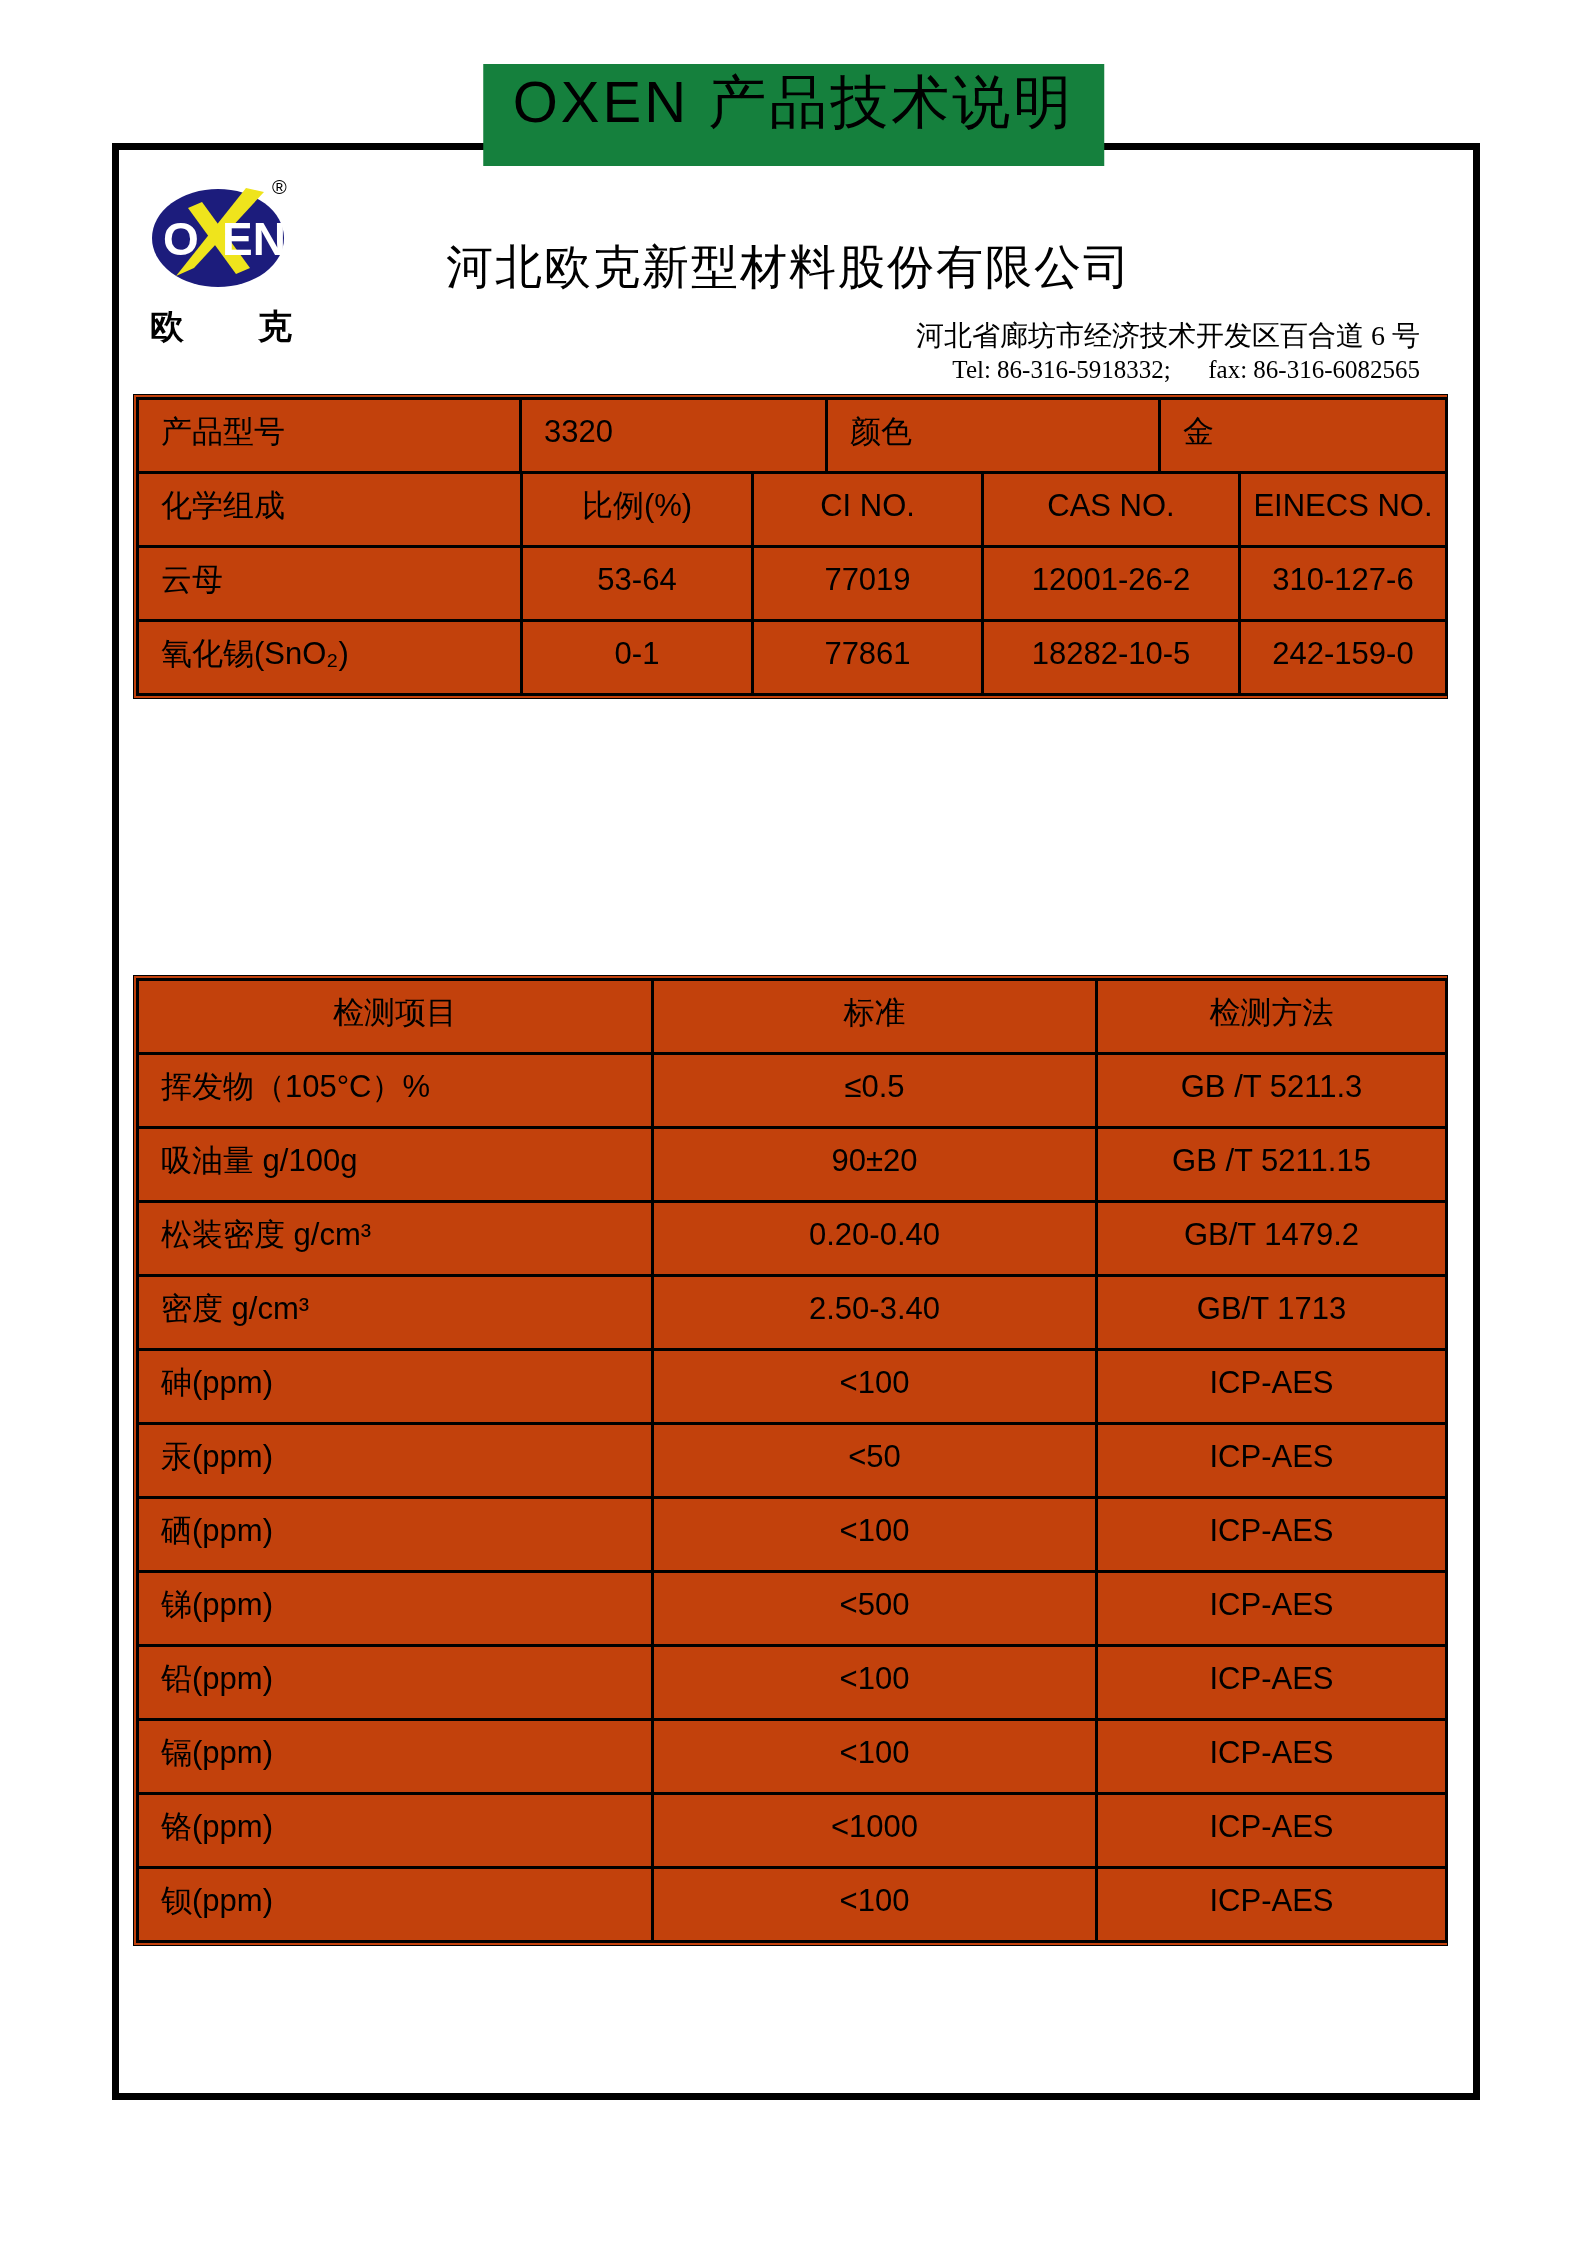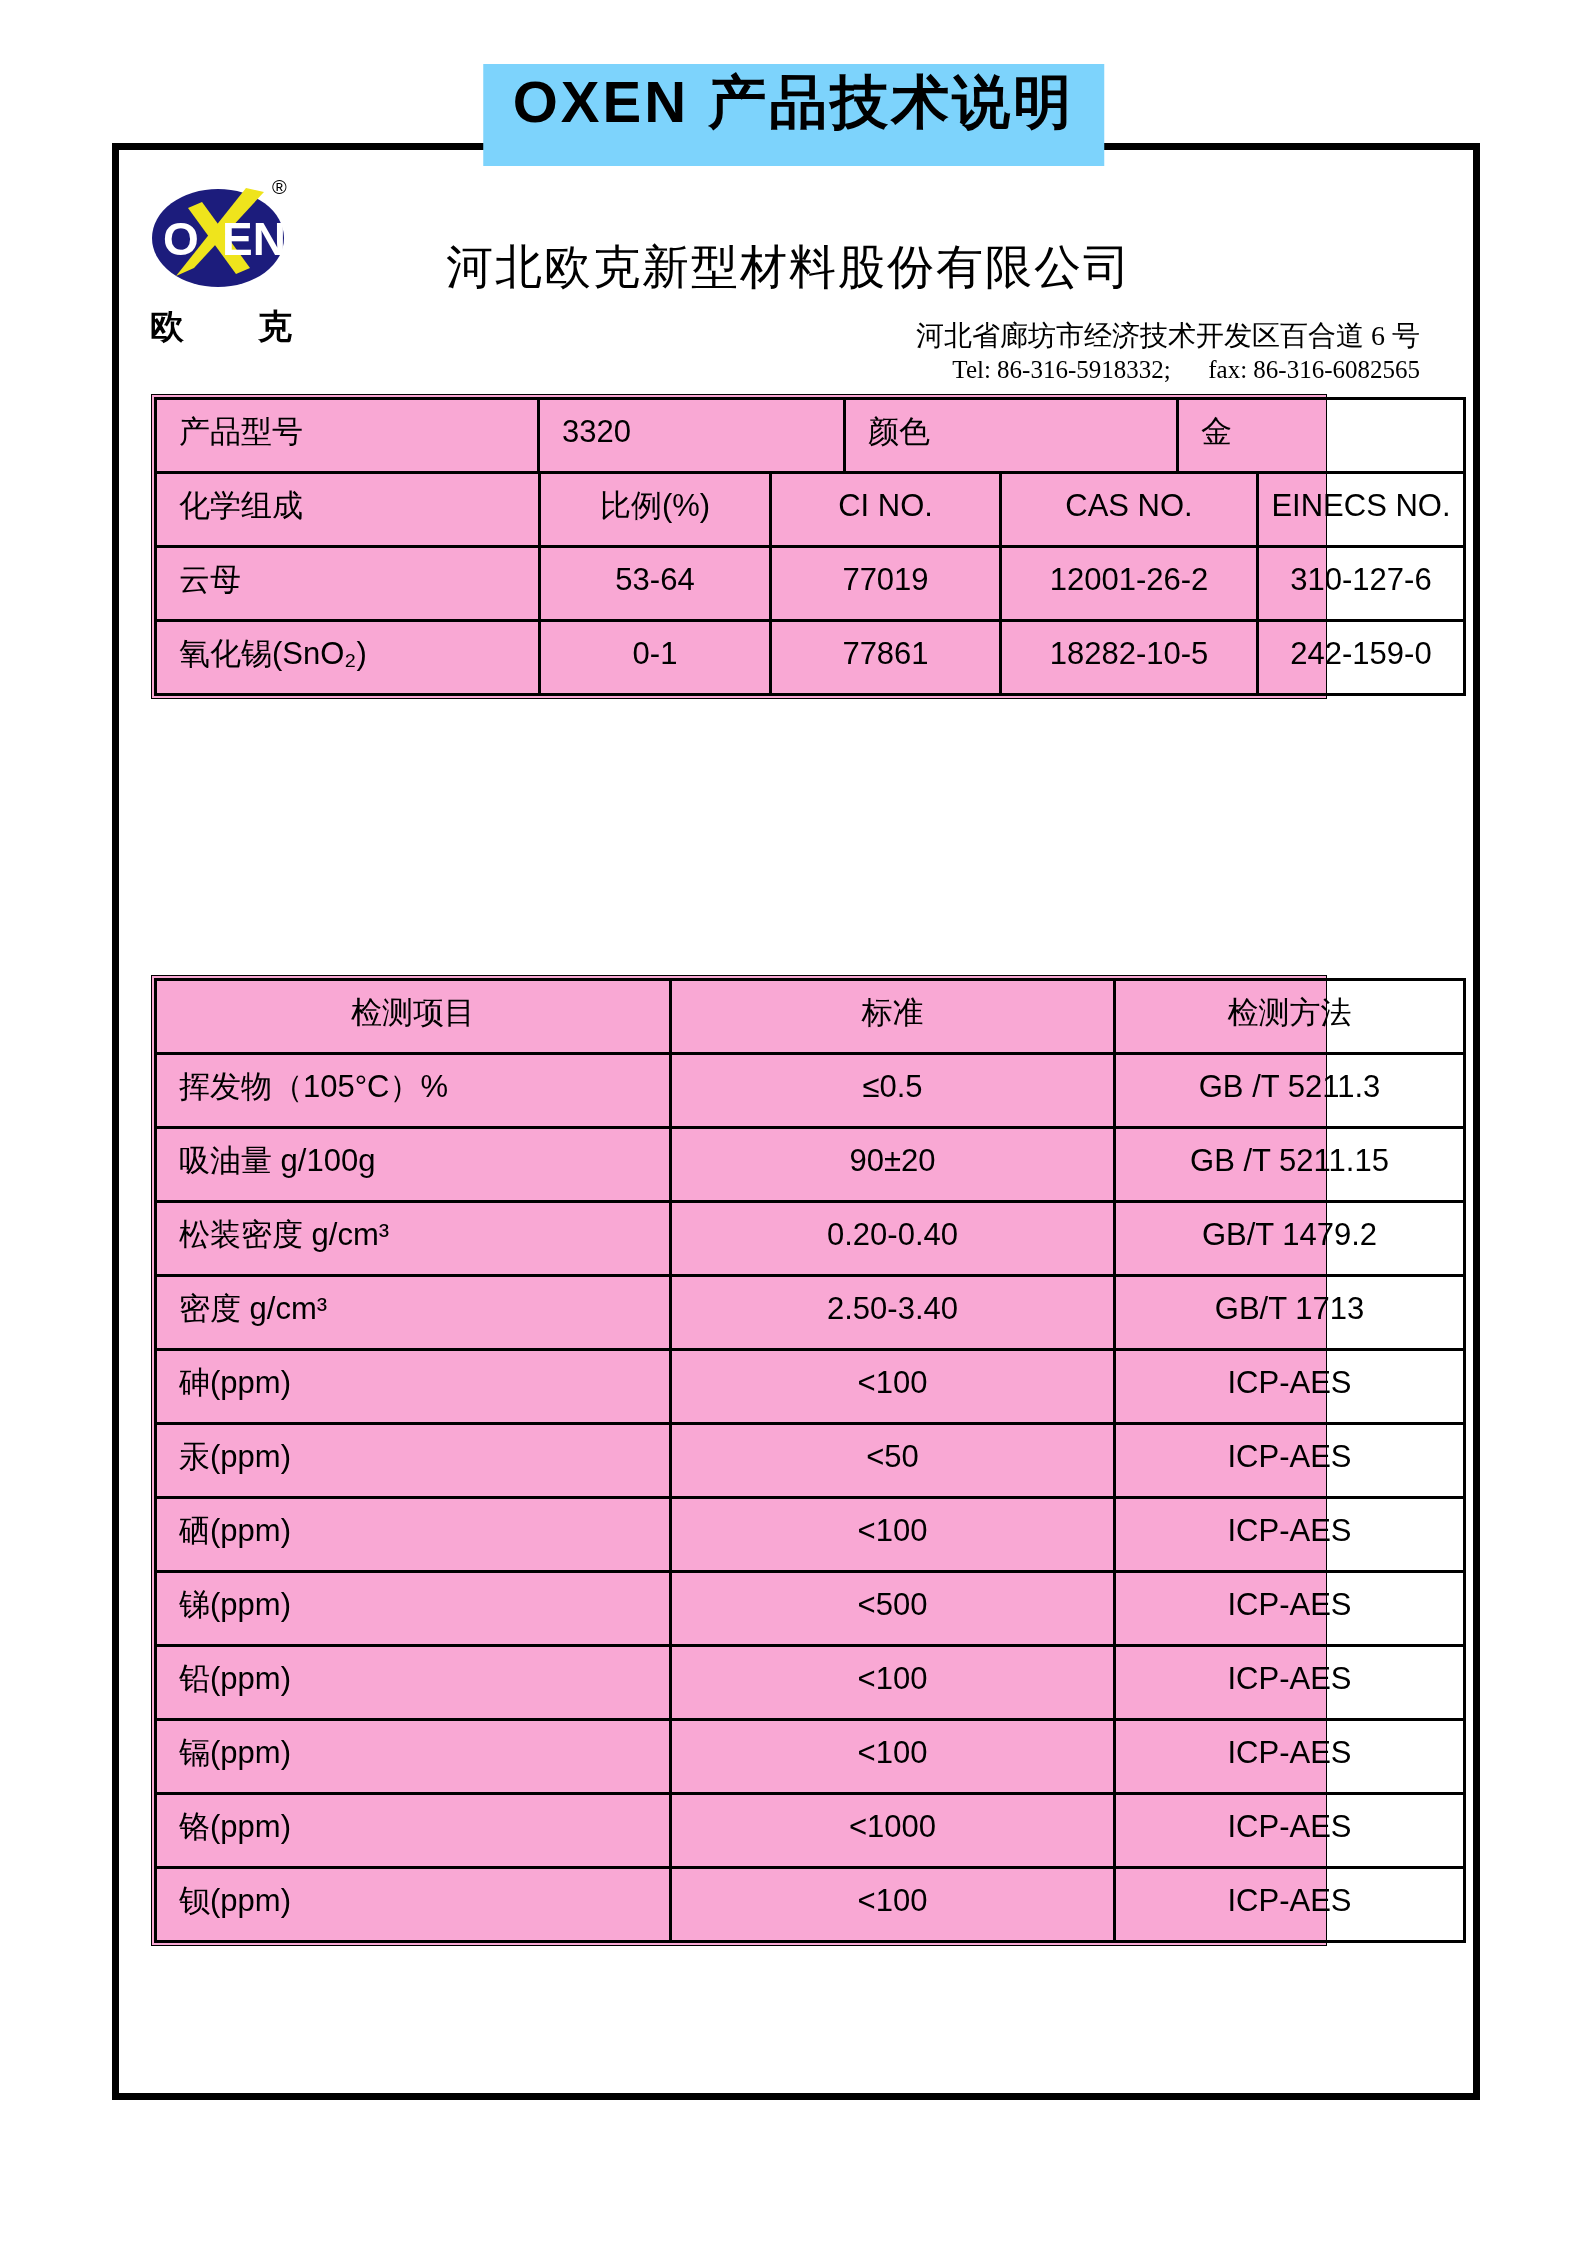--- a/index.html
+++ b/index.html
@@ -5,22 +5,22 @@
   * { margin:0; padding:0; box-sizing:border-box; }
   html,body { background:#888; }
   .page {
     position:relative; width:1587px; height:2245px; background:#fff;
     font-family:"Liberation Sans","DejaVu Sans",sans-serif; color:#000;
     margin:0 auto; overflow:hidden;
   }
   
   .title {
     position:absolute; top:64px; left:50%; transform:translateX(-50%);
-    z-index:5; background:#7dd3fc; padding:0 30px 24px 30px;
-    font-size:58px; font-weight:bold; letter-spacing:3px; white-space:nowrap;
+    z-index:5; background:#15803d; padding:0 30px 24px 30px;
+    font-size:58px; font-weight:normal; letter-spacing:3px; white-space:nowrap;
     font-family:"Liberation Sans","DejaVu Sans",sans-serif;
   }
   
   .box {
     position:absolute; left:112px; top:143px; width:1368px; height:1957px;
     border:7px solid #000; z-index:1; background:#fff;
   }
   
   .logo { position:absolute; left:146px; top:176px; width:150px; z-index:2; }
   .logo svg { display:block; }
@@ -35,22 +35,22 @@
     font-size:47px; letter-spacing:2px; white-space:nowrap;margin-left:21px;
   }
   .addr {
     position:absolute; right:167px; top:318px; z-index:2; text-align:right;
     font-family:"Liberation Serif","DejaVu Serif",serif; line-height:1.28;
   }
   .addr .line1 { font-size:28px; }
   .addr .line2 { font-size:25px; white-space:pre; }
   
   .twrap {
-    position:absolute; left:151px; width:1176px; z-index:2;
-    border:1px solid #000; padding:2px; background:#f9a8d4;
+    position:absolute; left:133px; width:1315px; z-index:2;
+    border:1px solid #000; padding:2px; background:#c2410c;
   }
   .t1 { top:394px; }
   .t2 { top:975px; }
   table.tbl { border-collapse:collapse; table-layout:fixed; width:1309px; }
   .tbl td {
     border:3px solid #000; height:74px; font-size:31px;
     vertical-align:middle; padding:0 8px 8px 8px; overflow:hidden; white-space:nowrap;
   }
   .tbl td.l { text-align:left; padding-left:22px; }
   .tbl td.c { text-align:center; }

